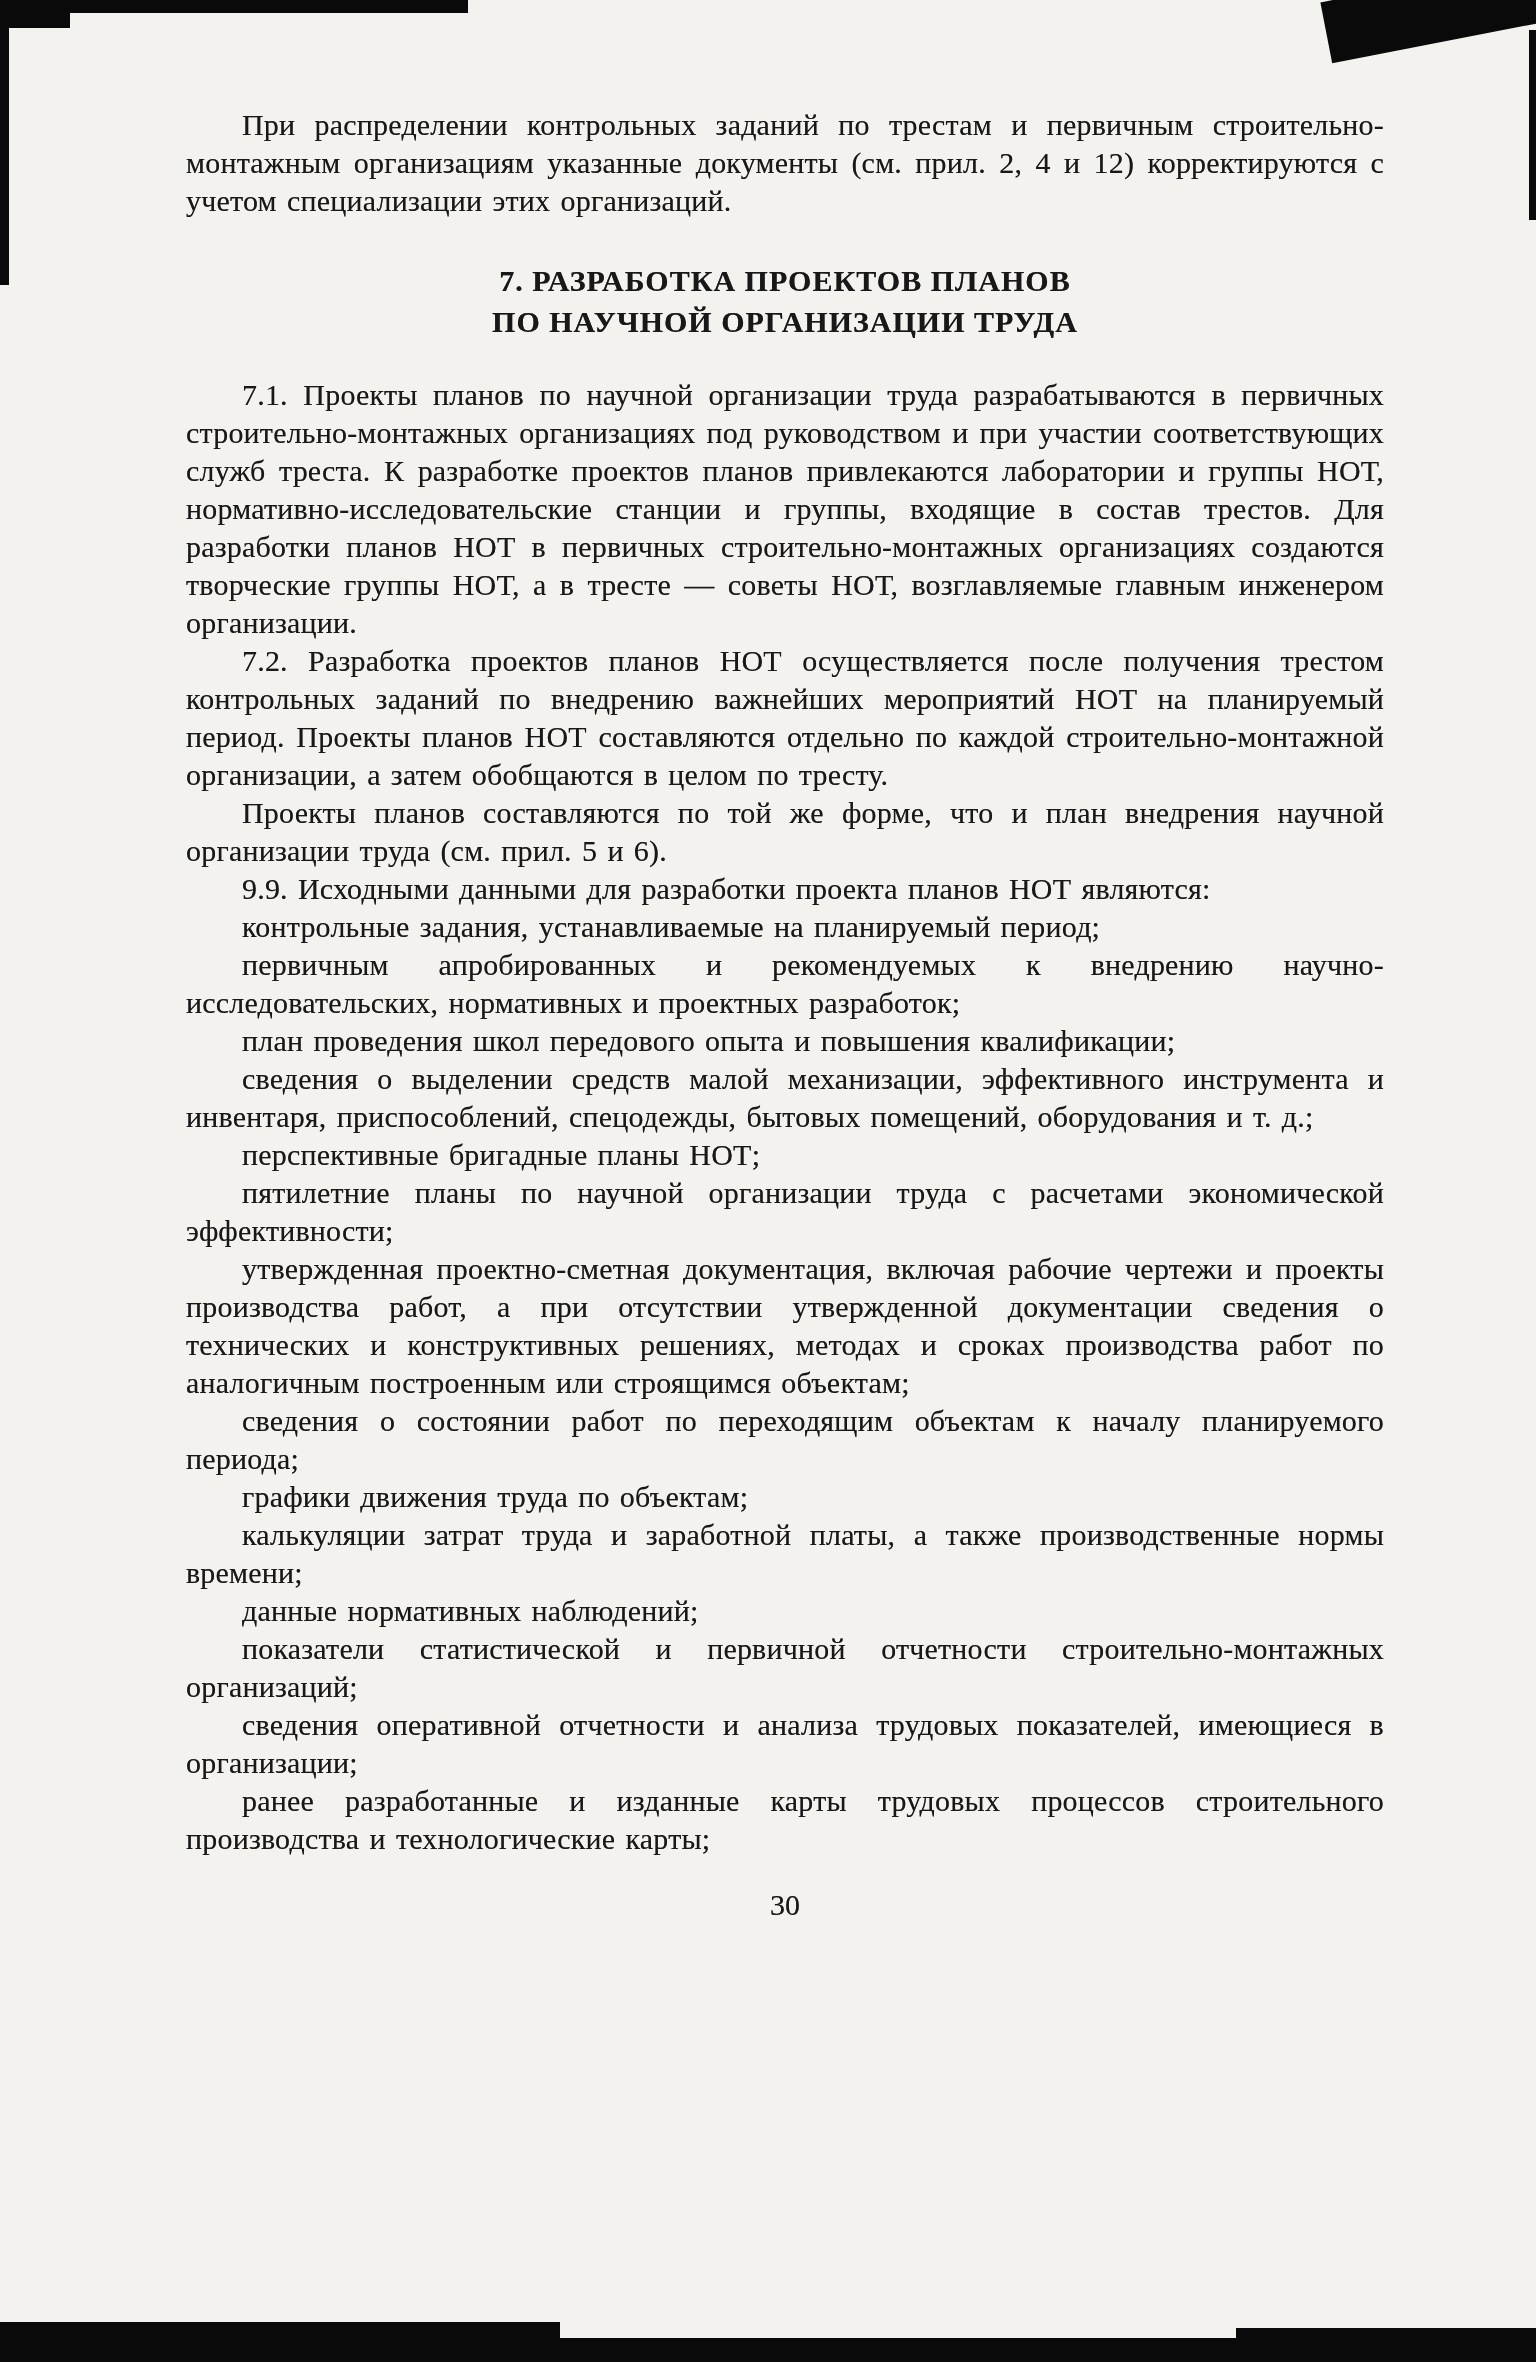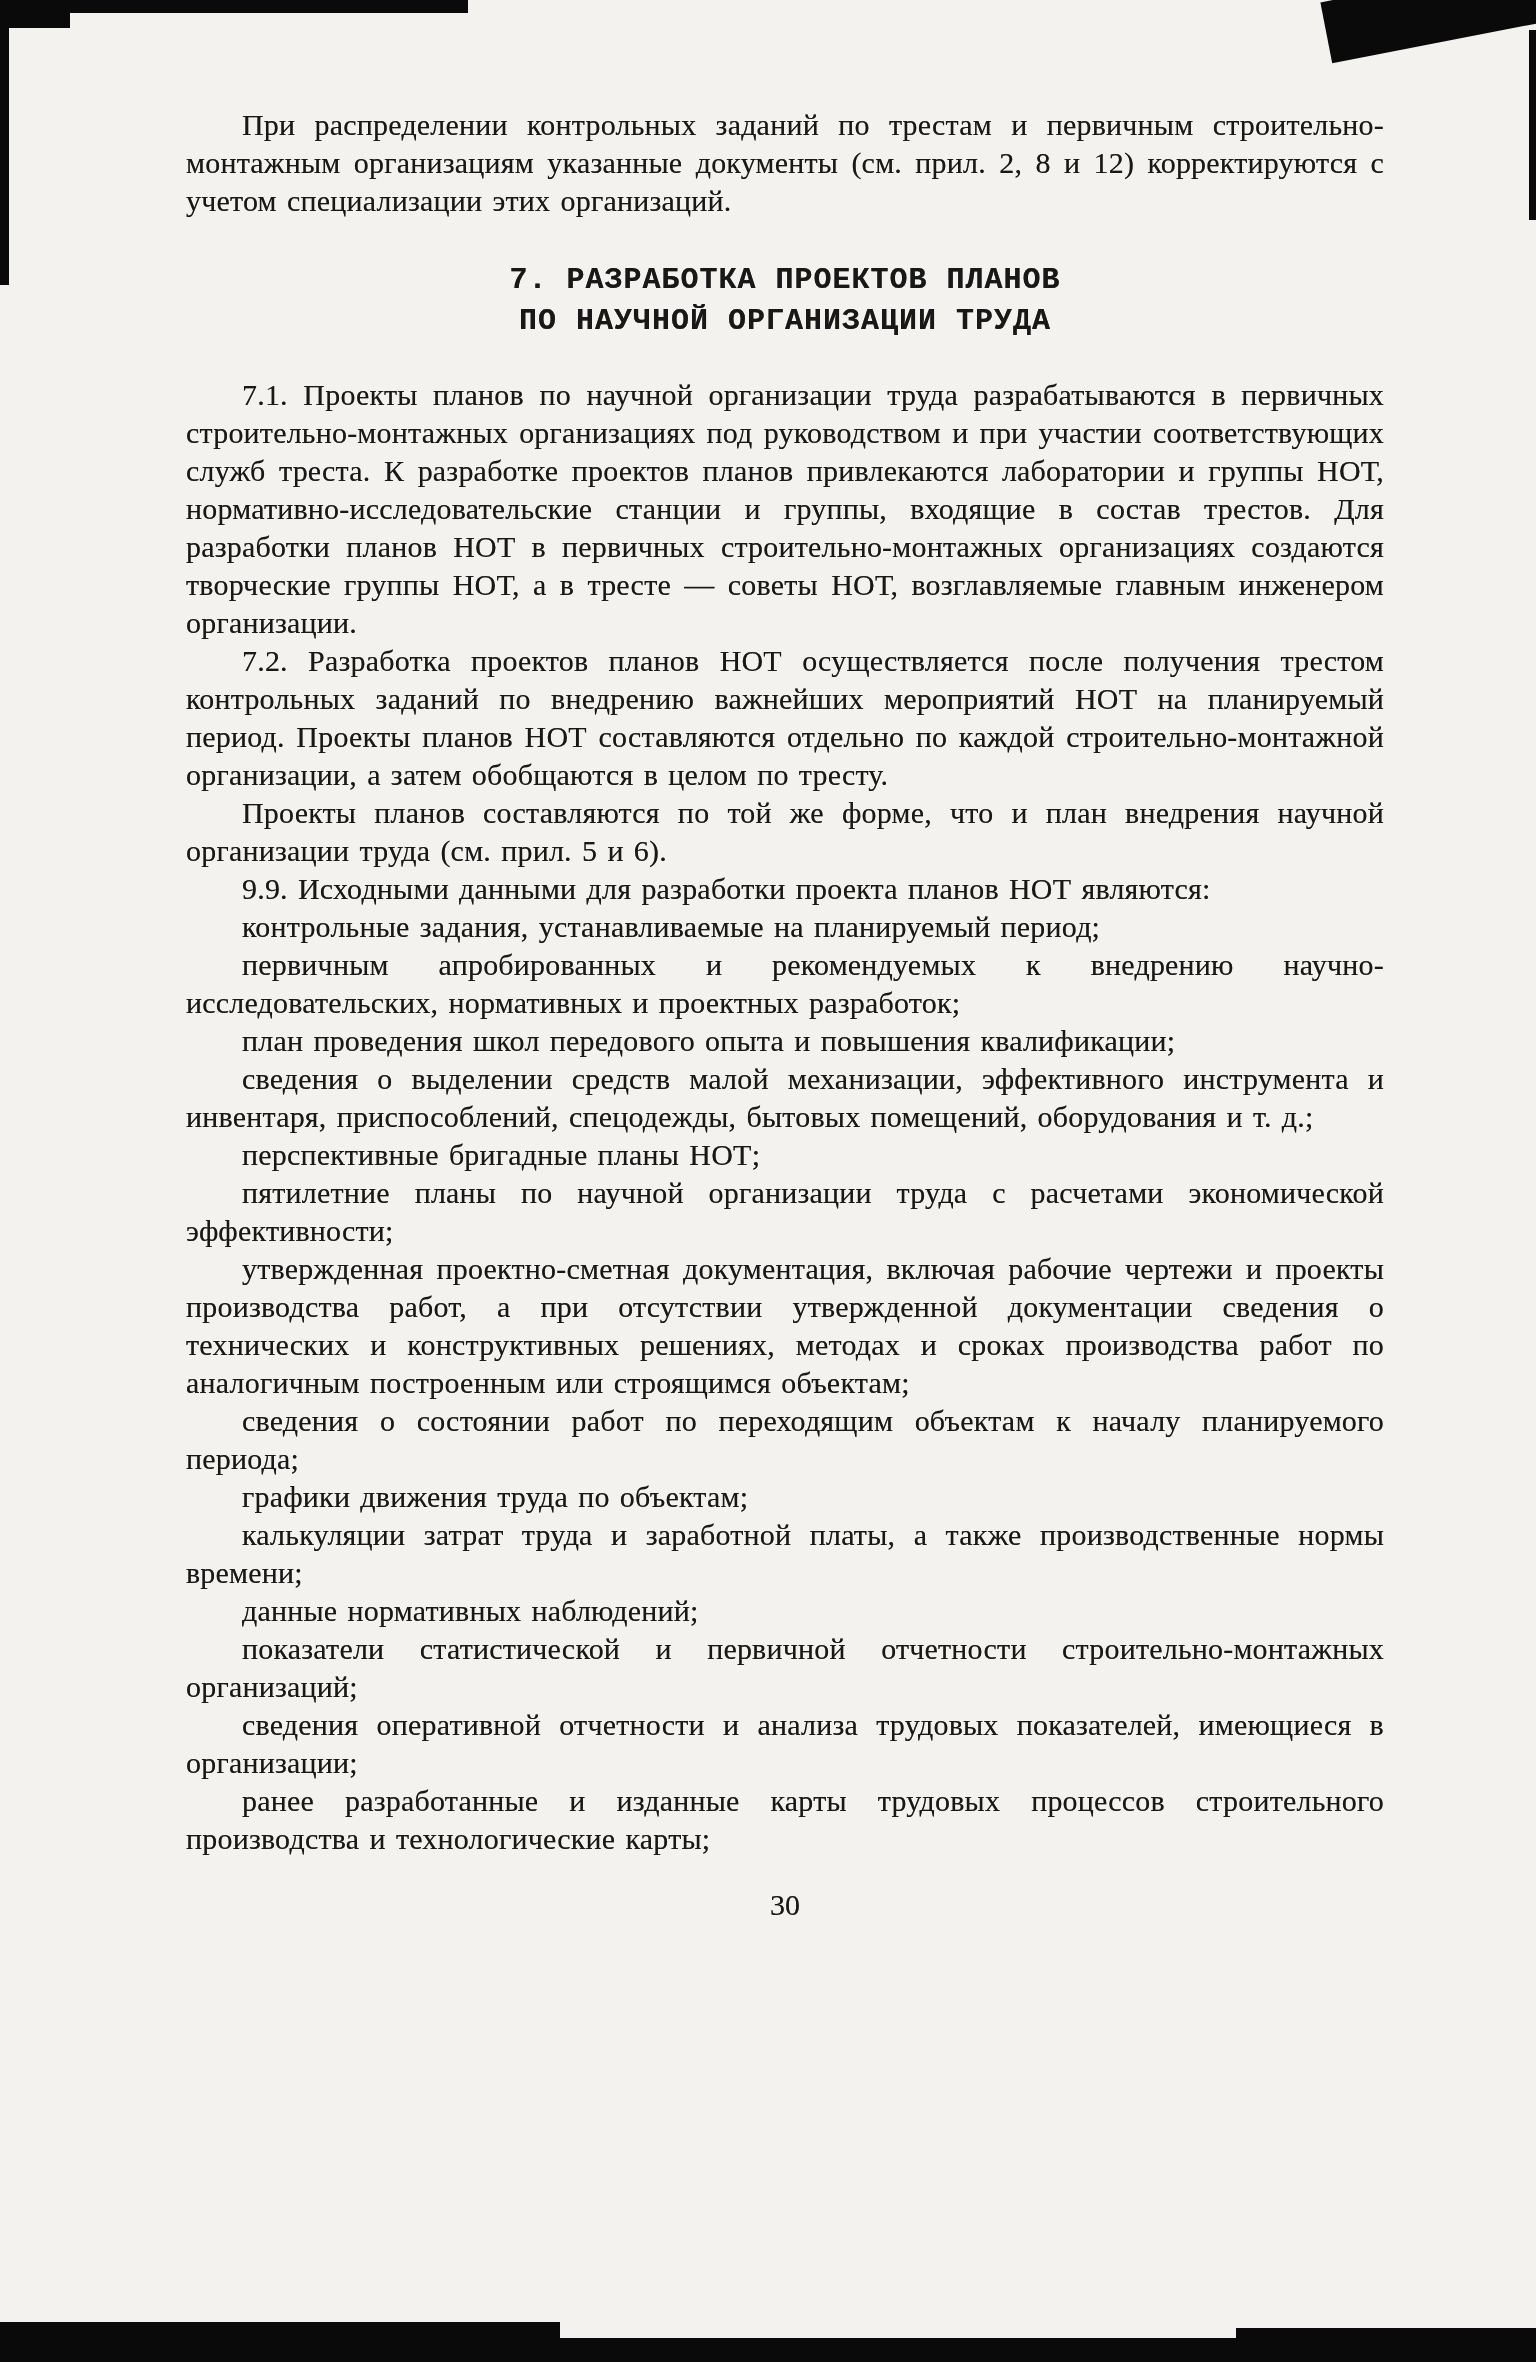--- a/index.html
+++ b/index.html
@@ -29,21 +29,20 @@
     text-shadow: 0 0 0.5px rgba(10,10,10,0.55);
   }
   .heading {
     text-align: center;
     font-weight: bold;
     font-size: 30px;
     line-height: 41px;
     letter-spacing: 1px;
     margin: 40px 0 34px 0;
     text-shadow: 0 0 0.5px rgba(10,10,10,0.65);
-    font-family: Liberation Mono, monospace;
   }
   .page-num {
     font-size: 30px;
     margin-top: 30px;
     text-shadow: 0 0 0.5px rgba(10,10,10,0.55);
     text-align: center;
   }
   
   .artifact { position: absolute; background: #0a0a0a; }
   .a-top-strip    { top: 0; left: 0; width: 468px; height: 13px; }
@@ -64,21 +63,21 @@
   <div class="artifact a-top-blob"></div>
   <div class="artifact a-left-strip"></div>
   <div class="artifact a-topright"></div>
   <div class="artifact a-right-strip"></div>
   <div class="artifact a-bottom-strip"></div>
   <div class="artifact a-bottom-left"></div>
   <div class="artifact a-bottom-right"></div>
 
   <div class="content">
 
-    <p class="body">При распределении контрольных заданий по трестам и первичным строительно-монтажным организациям указанные документы (см. прил. 2, 8 и 12) корректируются с учетом специализации этих организаций.</p>
+    <p class="body">При распределении контрольных заданий по трестам и первичным строительно-монтажным организациям указанные документы (см. прил. 2, 4 и 12) корректируются с учетом специализации этих организаций.</p>
 
     <div class="heading">
       <div>7. РАЗРАБОТКА ПРОЕКТОВ ПЛАНОВ</div>
       <div>ПО НАУЧНОЙ ОРГАНИЗАЦИИ ТРУДА</div>
     </div>
 
     <p class="body">7.1. Проекты планов по научной организации труда разрабатываются в первичных строительно-монтажных организациях под руководством и при участии соответствующих служб треста. К разработке проектов планов привлекаются лаборатории и группы НОТ, нормативно-исследовательские станции и группы, входящие в состав трестов. Для разработки планов НОТ в первичных строительно-монтажных организациях создаются творческие группы НОТ, а в тресте — советы НОТ, возглавляемые главным инженером организации.</p>
     <p class="body">7.2. Разработка проектов планов НОТ осуществляется после получения трестом контрольных заданий по внедрению важнейших мероприятий НОТ на планируемый период. Проекты планов НОТ составляются отдельно по каждой строительно-монтажной организации, а затем обобщаются в целом по тресту.</p>
     <p class="body">Проекты планов составляются по той же форме, что и план внедрения научной организации труда (см. прил. 5 и 6).</p>
     <p class="body">9.9. Исходными данными для разработки проекта планов НОТ являются:</p>

